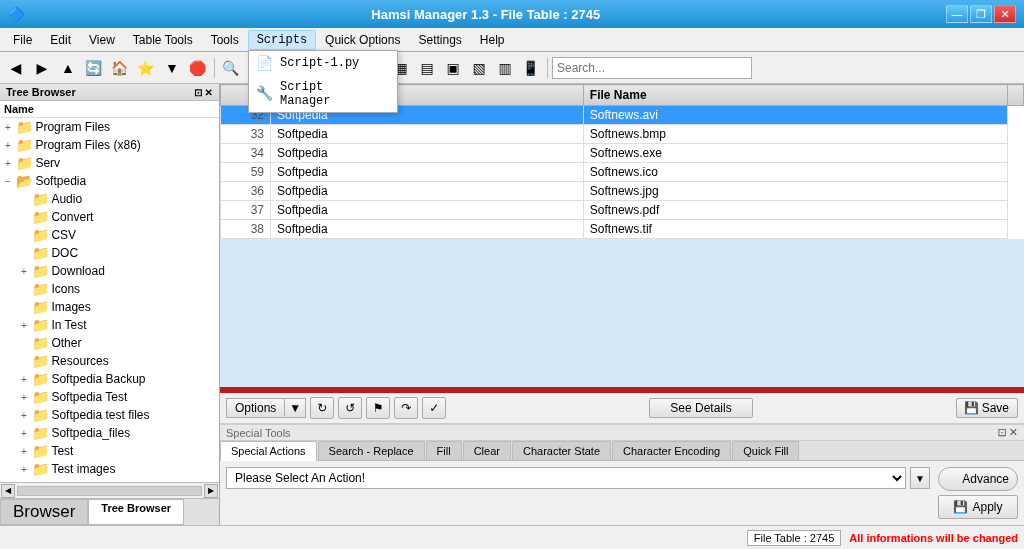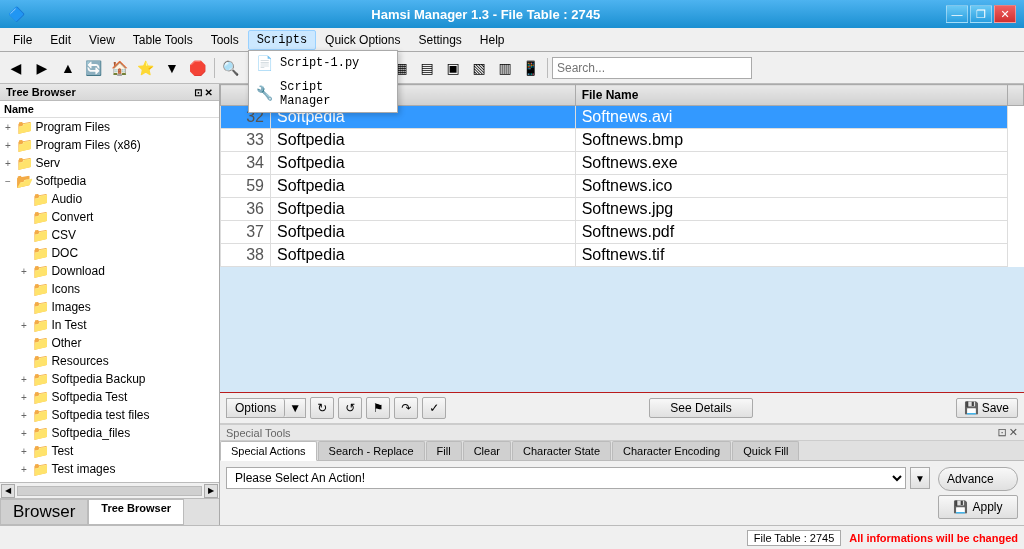--- a/index.html
+++ b/index.html
@@ -183,33 +183,33 @@
       background: linear-gradient(to bottom, #e8e8e8, #d0d0d0);
       border: 1px solid #aaa;
       padding: 3px 6px;
       font-weight: bold;
       font-size: 12px;
       text-align: left;
     }
     tbody tr td {
       border: 1px solid #ddd;
       padding: 2px 6px;
-      font-size: 16px;
+      font-size: 12px;
     }
     tbody tr.selected { background: #3399ff; color: white; }
     .row-num { width: 40px; text-align: right; color: #555; }
 
     
     .action-bar {
       display: flex;
       align-items: center;
       padding: 4px 6px;
       gap: 4px;
       background: #f0f0f0;
-      border-top: 1px solid #b91c1c;
+      border-top: 6px solid #b91c1c;
     }
     .action-btn {
       padding: 2px 8px;
       border: 1px solid #aaa;
       background: linear-gradient(to bottom, #f8f8f8, #e0e0e0);
       cursor: pointer;
       font-size: 12px;
       border-radius: 2px;
       display: flex; align-items: center; gap: 2px;
     }
@@ -314,21 +314,21 @@
       cursor: pointer;
       font-size: 10px;
     }
     .advance-btn {
       padding: 4px 8px;
       border: 1px solid #aaa;
       background: linear-gradient(to bottom, #f8f8f8, #e0e0e0);
       cursor: pointer;
       font-size: 12px;
       border-radius: 12px;
-      text-align: left;
+      text-align: right;
     }
     .apply-btn {
       padding: 4px 8px;
       border: 1px solid #aaa;
       background: linear-gradient(to bottom, #f8f8f8, #e0e0e0);
       cursor: pointer;
       font-size: 12px;
       border-radius: 2px;
       display: flex; align-items: center; justify-content: center; gap: 4px;
     }

